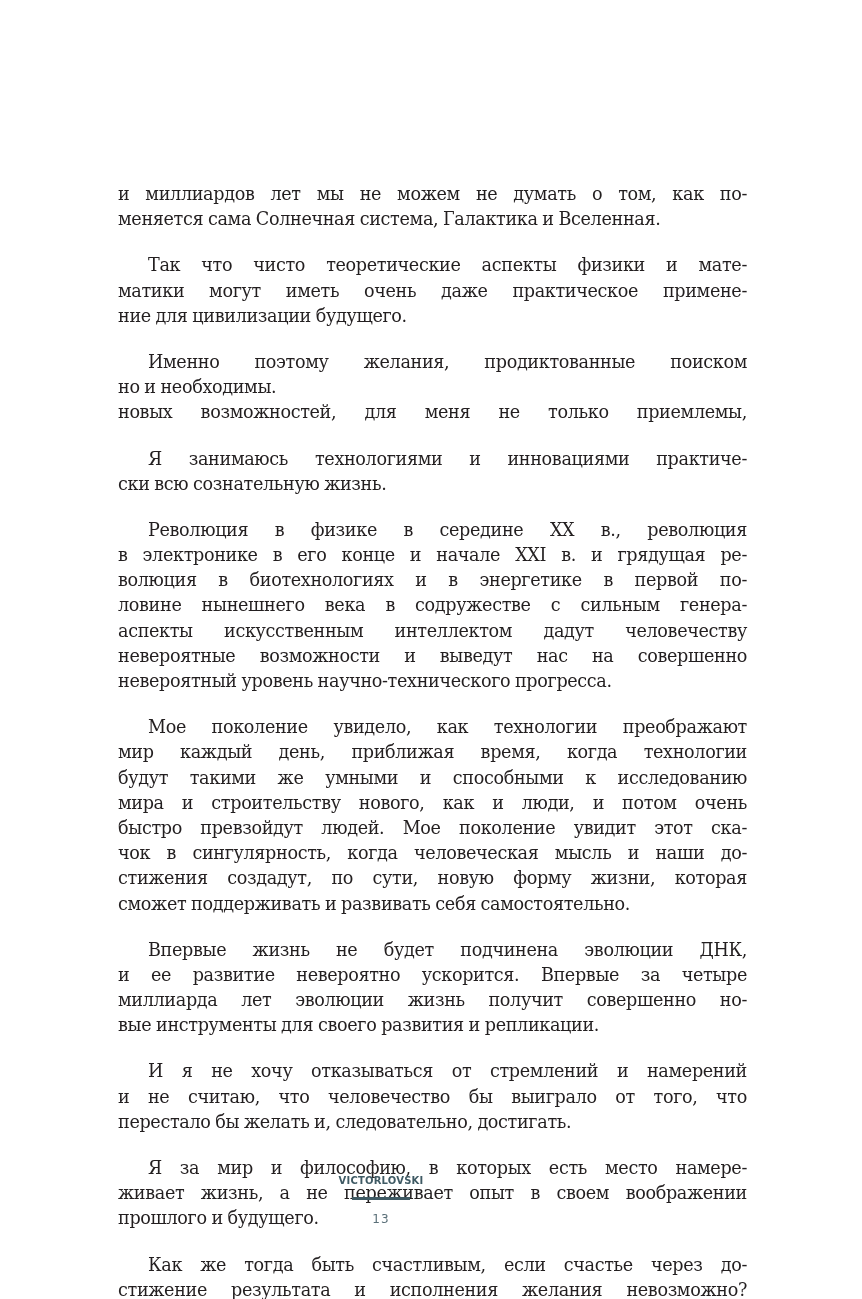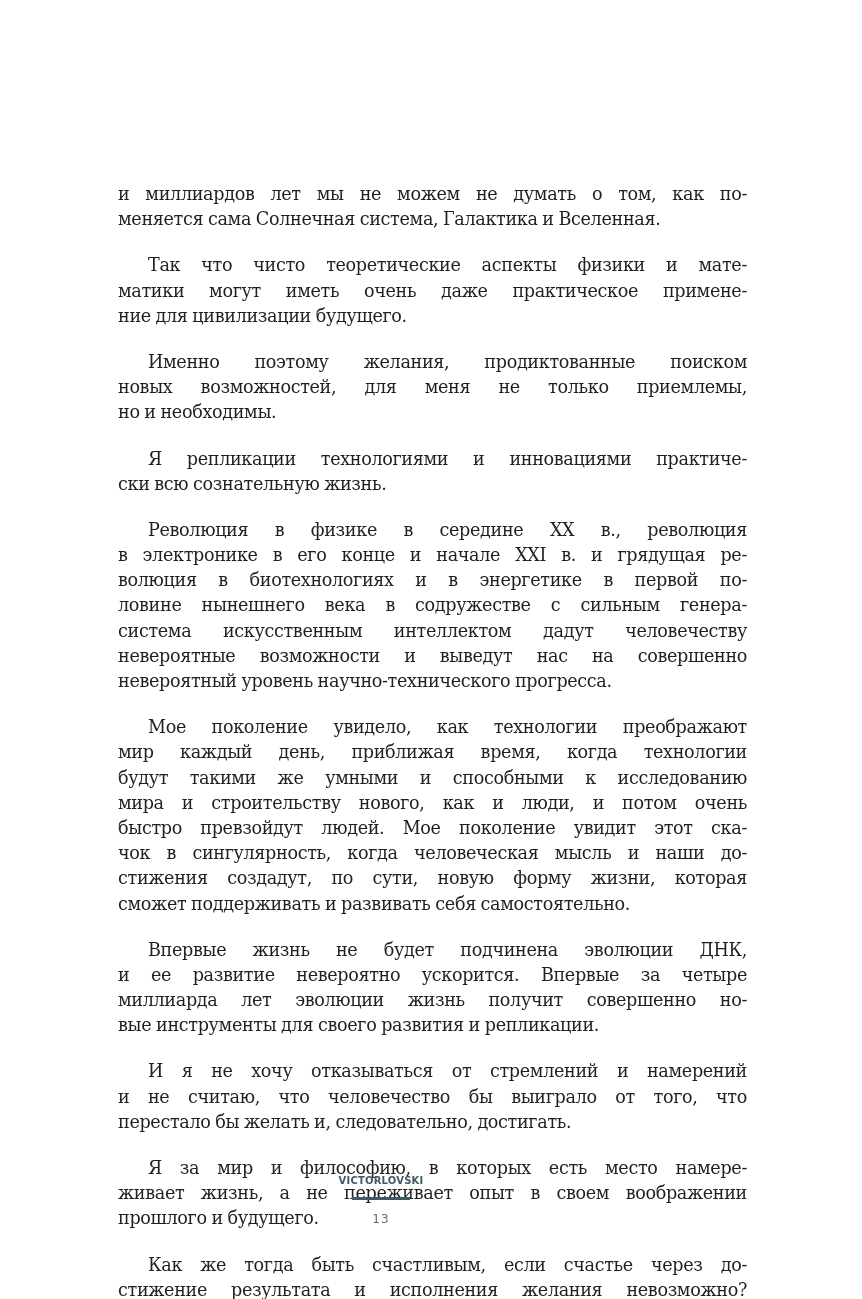--- a/index.html
+++ b/index.html
@@ -35,29 +35,29 @@
 <body>
 
 <div class="page">
   <div class="text-block" id="text-block">
       <span class="line">и миллиардов лет мы не можем не думать о том, как по-</span>
       <span class="line last">меняется сама Солнечная система, Галактика и Вселенная.</span>
       <span class="line indent">Так что чисто теоретические аспекты физики и мате-</span>
       <span class="line">матики могут иметь очень даже практическое примене-</span>
       <span class="line last">ние для цивилизации будущего.</span>
       <span class="line indent">Именно поэтому желания, продиктованные поиском</span>
+      <span class="line last">но и необходимы.</span>
       <span class="line">новых возможностей, для меня не только приемлемы,</span>
-      <span class="line last">но и необходимы.</span>
-      <span class="line indent">Я репликации технологиями и инновациями практиче-</span>
+      <span class="line indent">Я занимаюсь технологиями и инновациями практиче-</span>
       <span class="line last">ски всю сознательную жизнь.</span>
       <span class="line indent">Революция в физике в середине XX в., революция</span>
       <span class="line">в электронике в его конце и начале XXI в. и грядущая ре-</span>
       <span class="line">волюция в биотехнологиях и в энергетике в первой по-</span>
       <span class="line">ловине нынешнего века в содружестве с сильным генера-</span>
-      <span class="line">система искусственным интеллектом дадут человечеству</span>
+      <span class="line">аспекты искусственным интеллектом дадут человечеству</span>
       <span class="line">невероятные возможности и выведут нас на совершенно</span>
       <span class="line last">невероятный уровень научно-технического прогресса.</span>
       <span class="line indent">Мое поколение увидело, как технологии преображают</span>
       <span class="line">мир каждый день, приближая время, когда технологии</span>
       <span class="line">будут такими же умными и способными к исследованию</span>
       <span class="line">мира и строительству нового, как и люди, и потом очень</span>
       <span class="line">быстро превзойдут людей. Мое поколение увидит этот ска-</span>
       <span class="line">чок в сингулярность, когда человеческая мысль и наши до-</span>
       <span class="line">стижения создадут, по сути, новую форму жизни, которая</span>
       <span class="line last">сможет поддерживать и развивать себя самостоятельно.</span>

